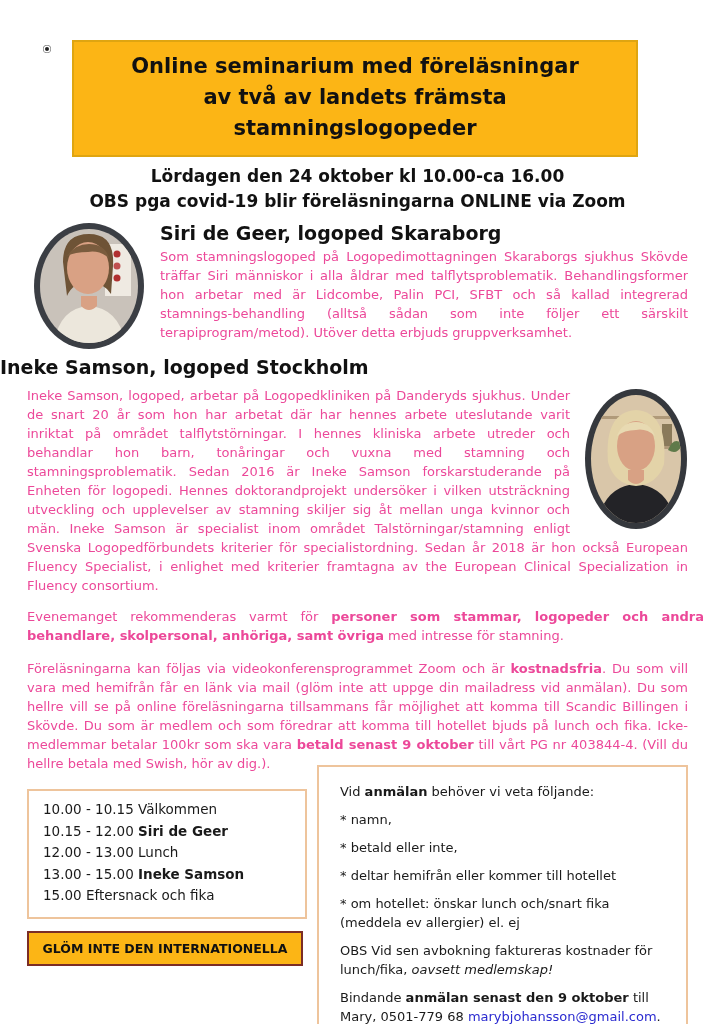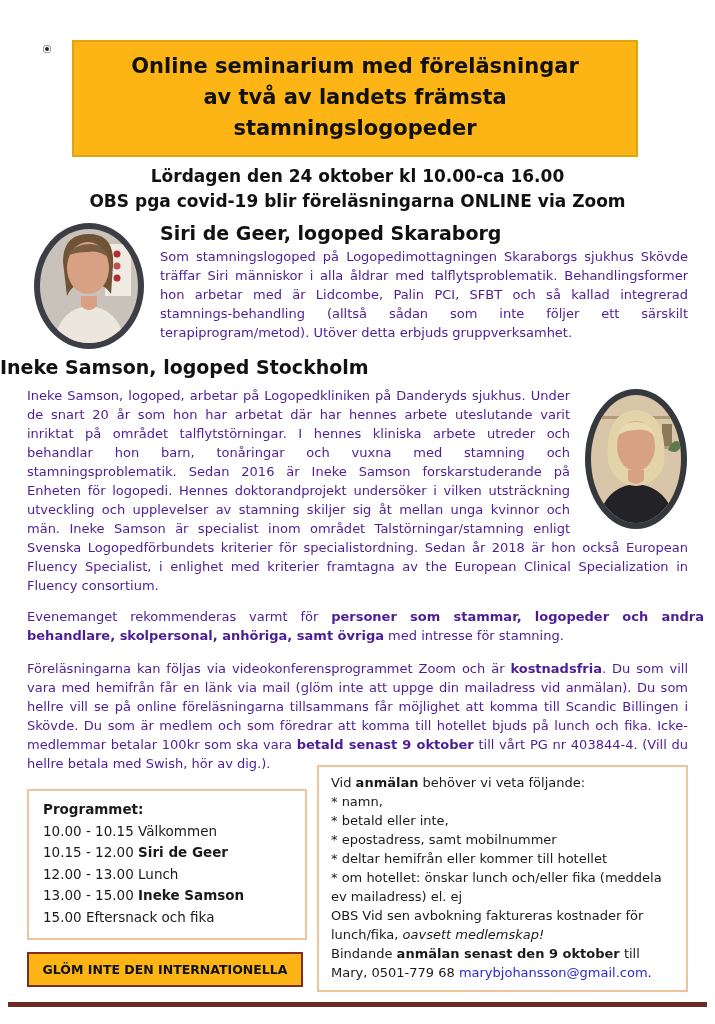--- a/index.html
+++ b/index.html
@@ -11,36 +11,36 @@
   .banner{margin:40px 0 0 72px;width:566px;background:#fcb515;border:2px solid #dfa511;
         text-align:center;padding:9px 6px 11px 6px;box-sizing:border-box;}
   .banner div{font-size:21px;font-weight:bold;line-height:31px;color:#111;}
   
   .date-block{margin-top:7px;text-align:center;font-weight:bold;font-size:17px;line-height:25px;color:#111;}
   
   .siri-section{margin:6px 27px 0 27px;overflow:hidden;}
   .photo-left{float:left;width:112px;height:128px;margin:2px 15px 4px 6px;}
   .photo-right{float:right;width:104px;height:142px;margin:2px 0 4px 14px;}
   h2.person{font-size:19px;font-weight:bold;margin:0;padding:2px 0 3px 0;color:#111;}
-  .body-text{font-size:13px;line-height:19px;text-align:justify;color:#4c1d95;}
+  .body-text{font-size:13px;line-height:19px;text-align:justify;color:#ec4899;}
   .ineke-heading{margin:10px 27px 0 27px;}
   .ineke-body{margin:5px 27px 0 27px;overflow:hidden;}
   .recommend-para{margin:12px 11px 0 27px;}
   .info-para{margin:14px 27px 0 27px;}
   b{font-weight:bold;}
   
   .bottom-row{margin:4px 27px 0 27px;display:flex;align-items:flex-start;}
   .left-col{width:280px;flex:0 0 280px;}
   .program-box{margin-top:12px;border:2px solid #eec49c;padding:8px 12px 10px 14px;
         font-size:13.5px;line-height:21.5px;}
   .reminder-box{margin-top:12px;margin-right:4px;background:#fcb515;border:2px solid #7b2d26;
         text-align:center;padding:7px 10px;font-size:12.5px;font-weight:600;line-height:17px;color:#111;}
   .right-col{flex:1;margin-left:10px;margin-top:-12px;}
   .anmalan-box{border:2px solid #eec49c;padding:6px 10px 8px 12px;font-size:13px;line-height:19px;}
-  .anmalan-box .line{margin:0;}
+  .anmalan-box .line{margin:9px;}
   i{font-style:italic;}
   a.email-link{color:#2a2ad0;text-decoration:none;}
   
   .footer-rule{margin:10px 8px 0 8px;height:5px;background:#6d2b26;}
 </style>
 </head>
 <body>
 
 <div class="page">
 
@@ -115,42 +115,40 @@
   </div>
 
   <div class="body-text info-para">
     <span>Föreläsningarna kan följas via videokonferensprogrammet Zoom och är </span><b>kostnadsfria</b><span>. Du som vill vara med hemifrån får en länk via mail (glöm inte att uppge din mailadress vid anmälan). Du som hellre vill se på online föreläsningarna tillsammans får möjlighet att komma till Scandic Billingen i Skövde. Du som är medlem och som föredrar att komma till hotellet bjuds på lunch och fika. Icke-medlemmar betalar 100kr som ska vara </span><b>betald senast 9 oktober</b><span> till vårt PG nr 403844-4. (Vill du hellre betala med Swish, hör av dig.).</span>
   </div>
 
   <div class="bottom-row">
     <div class="left-col">
 
       <div class="program-box">
-        <div><b>Programmet:</b></div>
         <div><span>10.00 - 10.15 </span><span>Välkommen</span></div>
         <div><span>10.15 - 12.00 </span><b>Siri de Geer</b></div>
         <div><span>12.00 - 13.00 </span><span>Lunch</span></div>
         <div><span>13.00 - 15.00 </span><b>Ineke Samson</b></div>
         <div><span>15.00 </span><span>Eftersnack och fika</span></div>
       </div>
 
       <div class="reminder-box">
         <div>GLÖM INTE DEN INTERNATIONELLA</div>
       </div>
 
     </div>
     <div class="right-col">
 
       <div class="anmalan-box">
         <div class="line"><span>Vid </span><b>anmälan</b><span> behöver vi veta följande:</span></div>
         <div class="line">* namn,</div>
         <div class="line">* betald eller inte,</div>
-        <div class="line">* epostadress, samt mobilnummer</div>
         <div class="line">* deltar hemifrån eller kommer till hotellet</div>
-        <div class="line">* om hotellet: önskar lunch och/eller fika (meddela ev mailadress) el. ej</div>
+        <div class="line">* om hotellet: önskar lunch och/snart fika (meddela ev allergier) el. ej</div>
         <div class="line"><span>OBS Vid sen avbokning faktureras kostnader för lunch/fika, </span><i>oavsett medlemskap!</i></div>
         <div class="line"><span>Bindande </span><b>anmälan senast den 9 oktober</b><span> till Mary, 0501-779 68 </span><a href="#" class="email-link">marybjohansson@gmail.com</a><span>.</span></div>
       </div>
 
     </div>
   </div>
 
   <div class="footer-rule"></div>
 
 </div>

